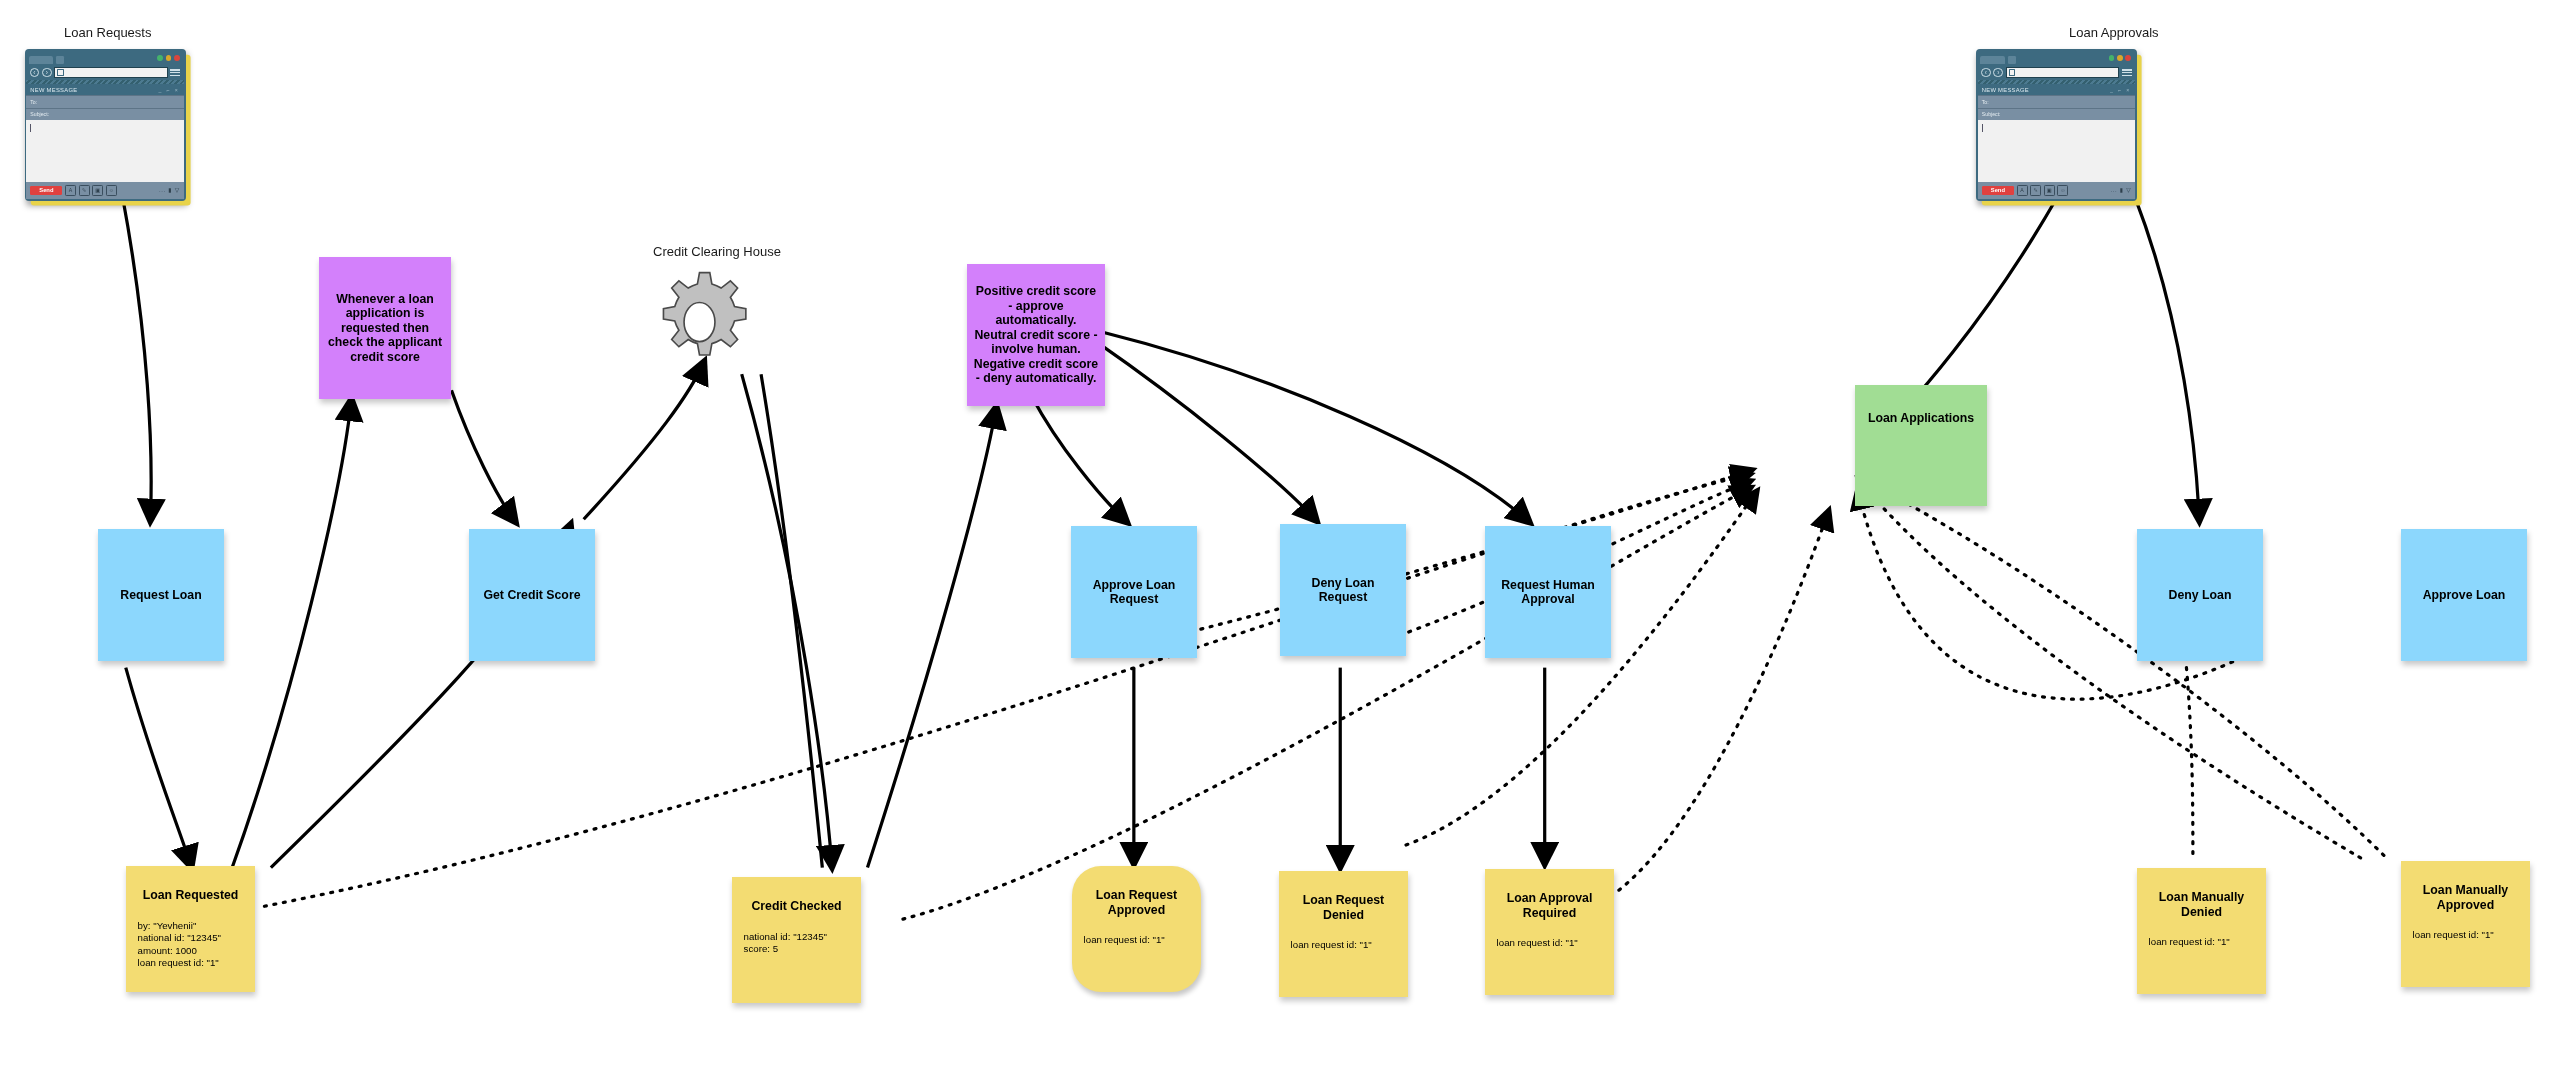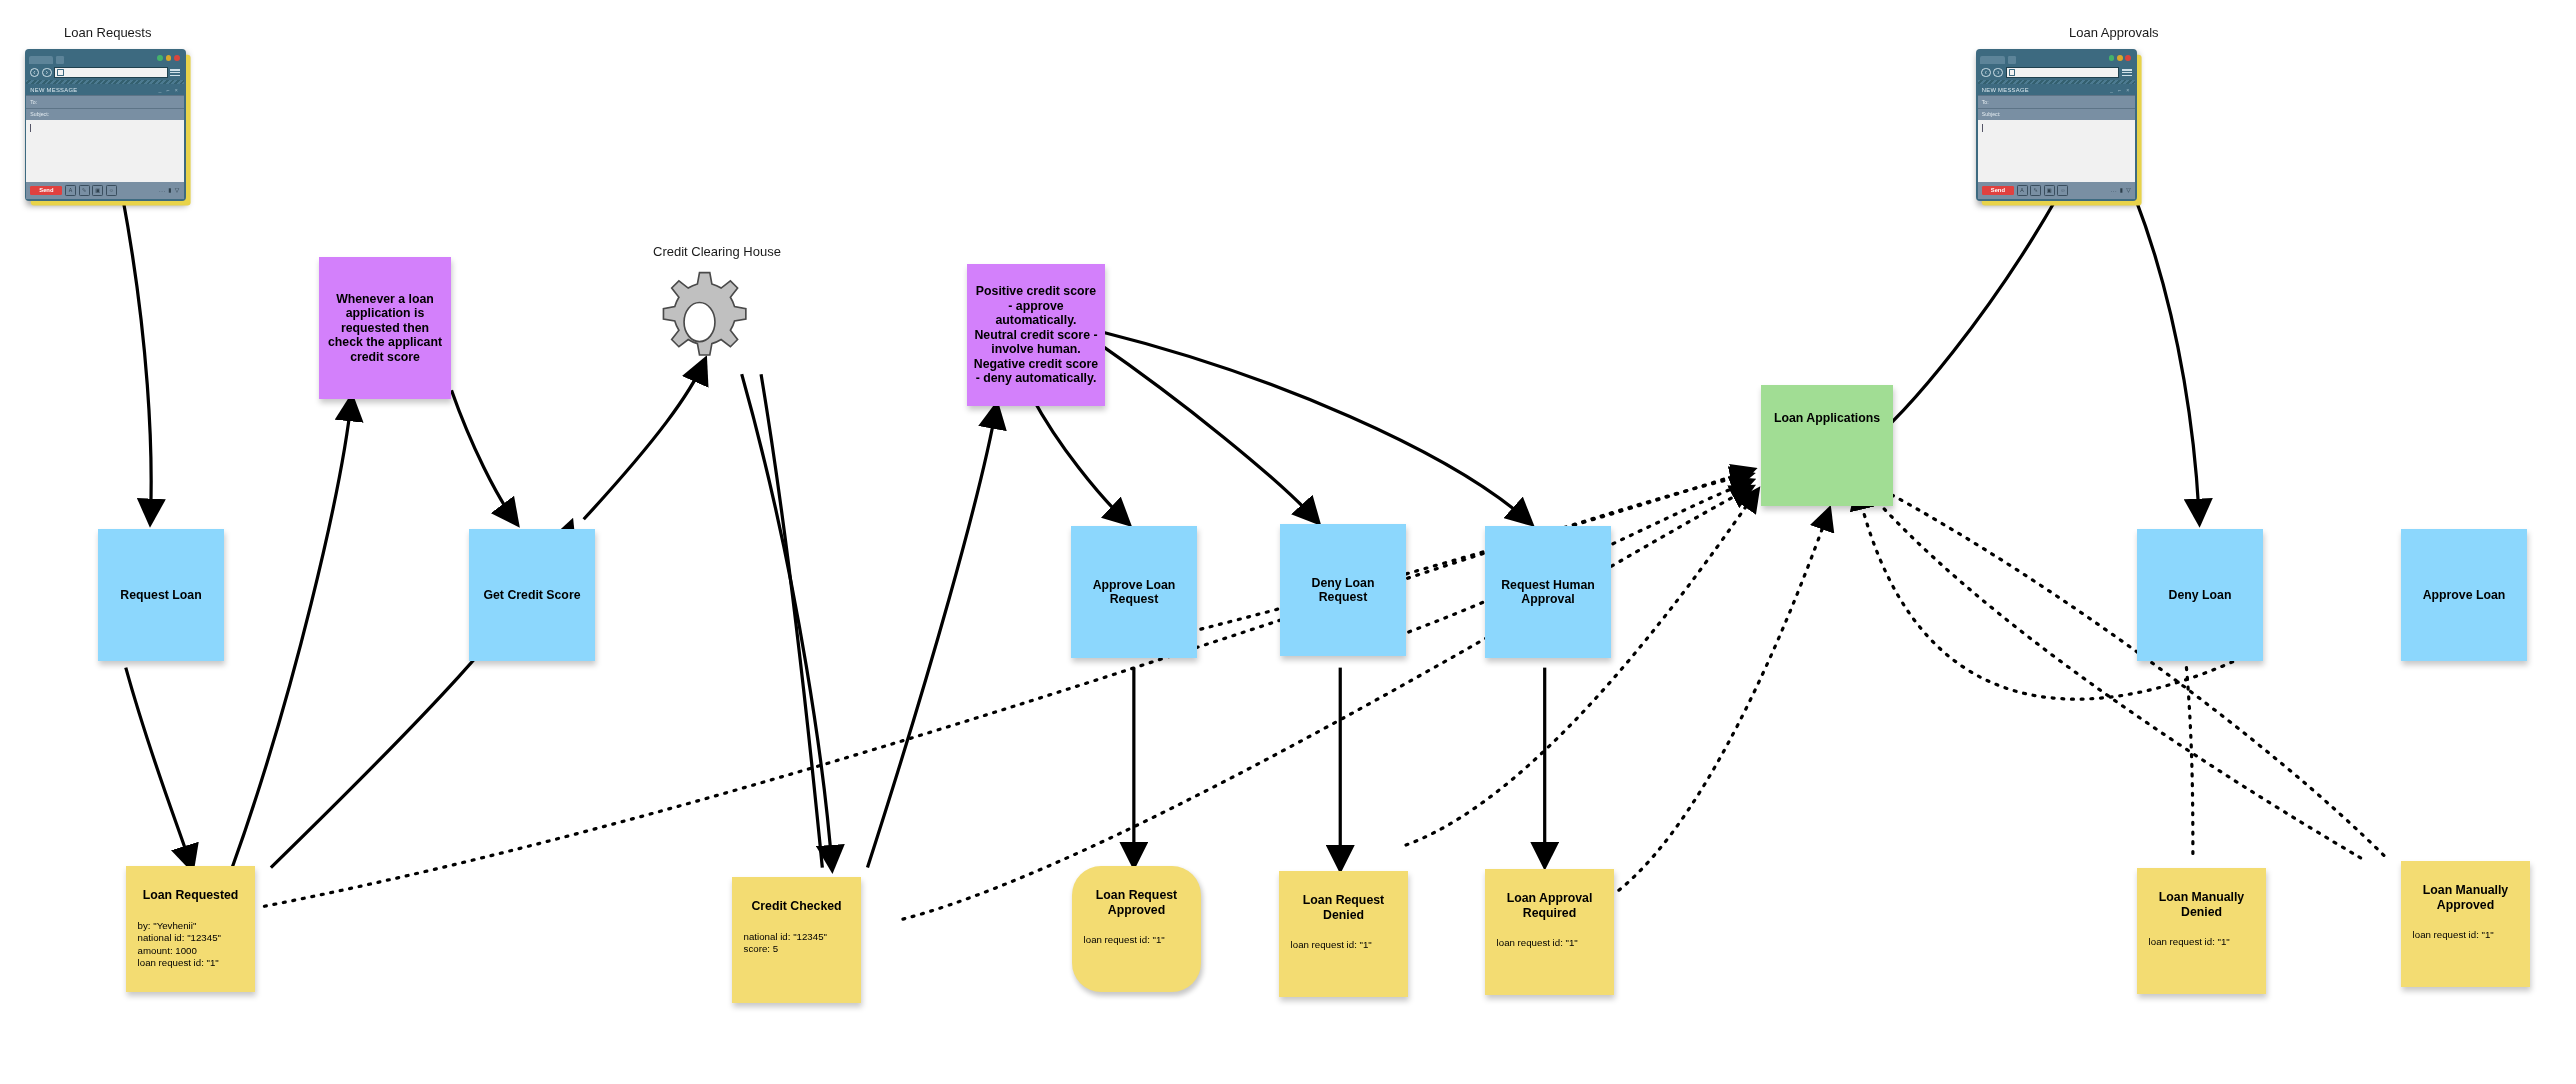--- a/index.html
+++ b/index.html
@@ -320,21 +320,21 @@
     <div class="title">Request Human
 Approval</div>
   </div>
   <div class="card cmd" style="left:2137px;top:529px;">
     <div class="title">Deny Loan</div>
   </div>
   <div class="card cmd" style="left:2401px;top:529px;">
     <div class="title">Approve Loan</div>
   </div>
 
-  <div class="card agg" style="left:1761px;top:385px;">
+  <div class="card agg" style="left:1855px;top:385px;">
     <div class="title">Loan Applications</div>
   </div>
 
   <div class="card evt" style="left:126px;top:866px;">
     <div class="title">Loan Requested</div>
     <div class="body">by: "Yevhenii"
 national id: "12345"
 amount: 1000
 loan request id: "1"</div>
   </div>

